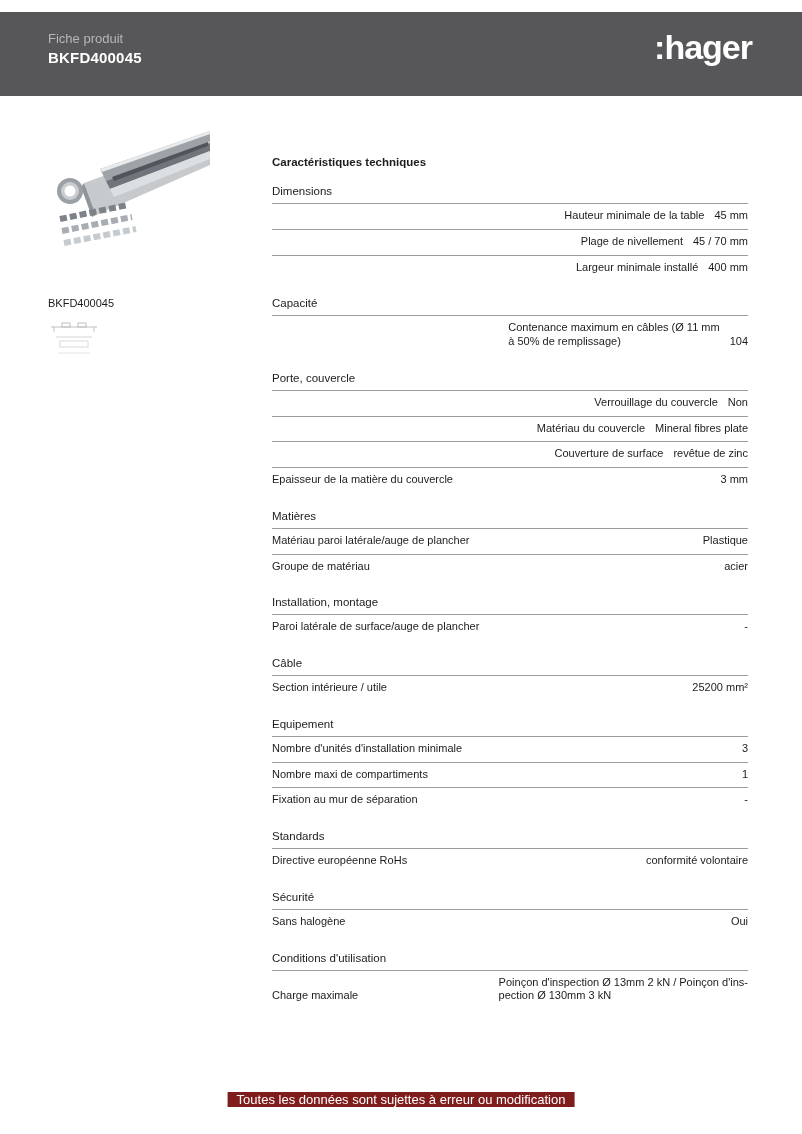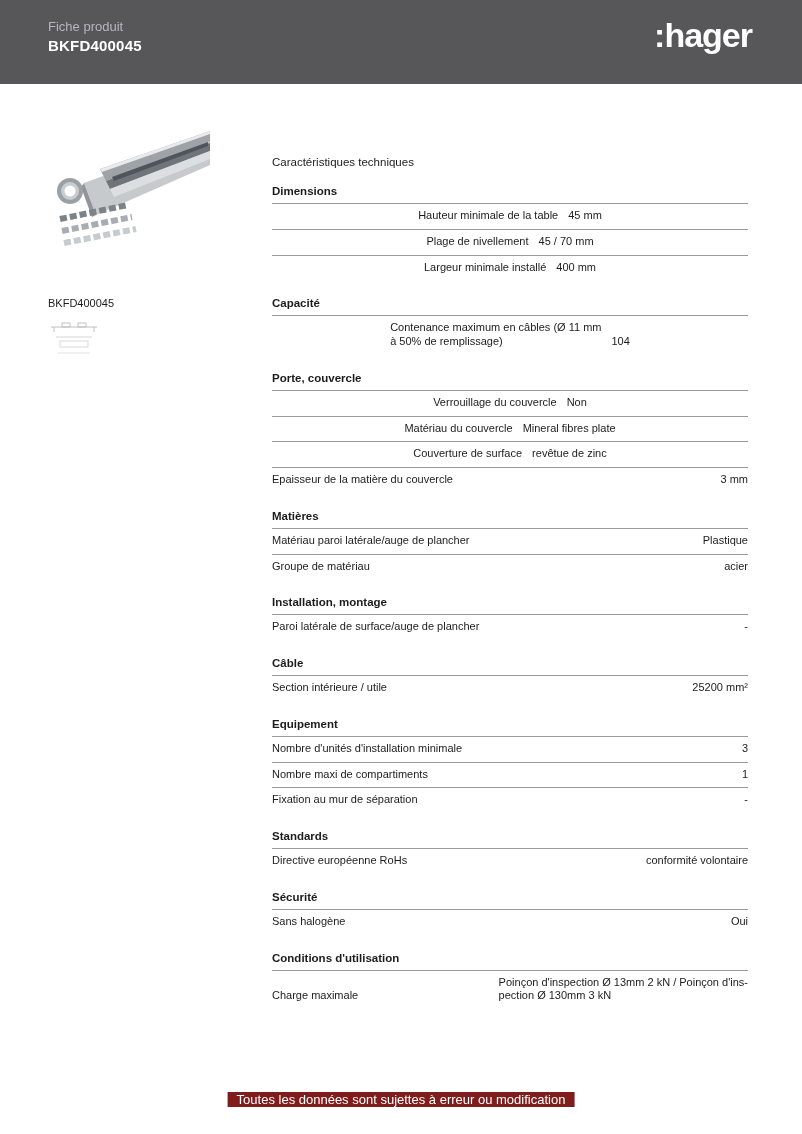--- a/index.html
+++ b/index.html
@@ -4,41 +4,41 @@
 <style>
   * { margin:0; padding:0; box-sizing:border-box; }
   html,body { background:#ffffff; }
   body {
     width:802px; height:1134px; position:relative; overflow:hidden;
     font-family:"Liberation Sans","DejaVu Sans",sans-serif;
     color:#1c1c1c;
   }
 
   
-  .header { position:absolute; left:0; top:0; width:802px; height:84px; background:#57575a; }
+  .header { position:absolute; left:0; top:12px; width:802px; height:84px; background:#57575a; }
   .header-sub { position:absolute; left:48px; top:19px; font-size:13px; color:#b7b7bb; }
   .header-code { position:absolute; left:48px; top:37px; font-size:15px; font-weight:bold; color:#ffffff; letter-spacing:0.2px; }
   .logo { position:absolute; right:50px; top:16px; font-size:34px; font-weight:bold; color:#ffffff; letter-spacing:-1px; }
 
   
   .product-photo { position:absolute; left:48px; top:131px; width:162px; height:131px; }
   .code-label { position:absolute; left:48px; top:297px; font-size:11px; color:#1c1c1c; }
   .thumb { position:absolute; left:48px; top:315px; width:52px; height:52px; }
 
   
   .specs { position:absolute; left:272px; top:156px; width:476px; }
-  .tech-title { font-size:11.5px; font-weight:normal; margin-bottom:16px; }
+  .tech-title { font-size:11.5px; font-weight:bold; margin-bottom:16px; }
   .section { margin-top:17px; }
   .section:first-of-type { margin-top:0; }
-  .sec-title { font-size:11.5px; font-weight:bold; padding-bottom:6px; border-bottom:1px solid #9c9c9c; }
+  .sec-title { font-size:11.5px; font-weight:normal; padding-bottom:6px; border-bottom:1px solid #9c9c9c; }
   .row { display:flex; justify-content:space-between; align-items:flex-end;
          padding:5px 0 6px 0; border-bottom:1px solid #9c9c9c;
          font-size:11px; line-height:1.25; }
   .row:last-child { border-bottom:none; }
-  .row.inline { justify-content:center; }
+  .row.inline { justify-content:flex-end; }
   .row.inline .val { margin-left:10px; }
   .row .val.right { max-width:255px; }
   .lbl, .val { white-space:pre-line; }
 
   
   .footer-bar { position:absolute; top:1092px; left:50%; transform:translateX(-50%);
                 background:#7f1d1d; color:#ffffff; font-size:13px; padding:0 9px;
                 white-space:nowrap; }
 
   svg { display:block; width:100%; height:100%; }

